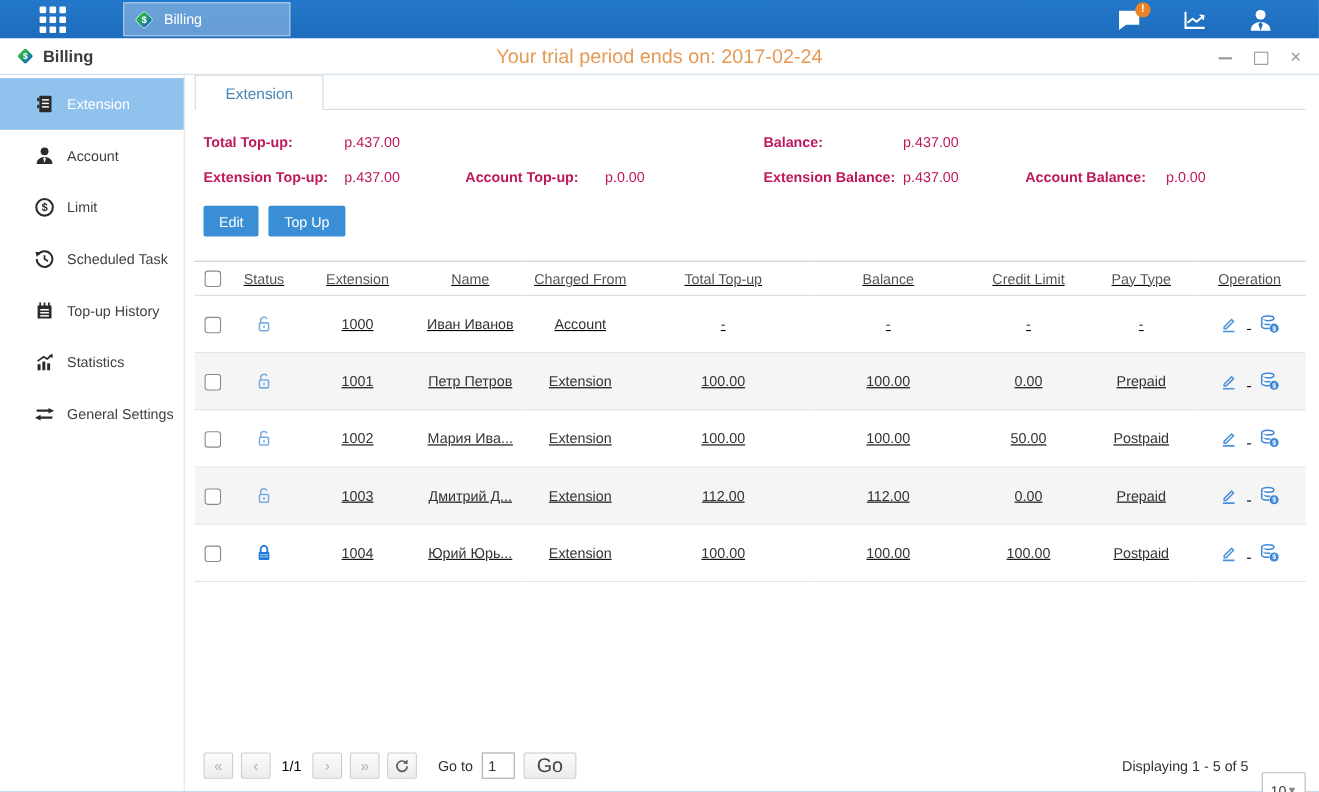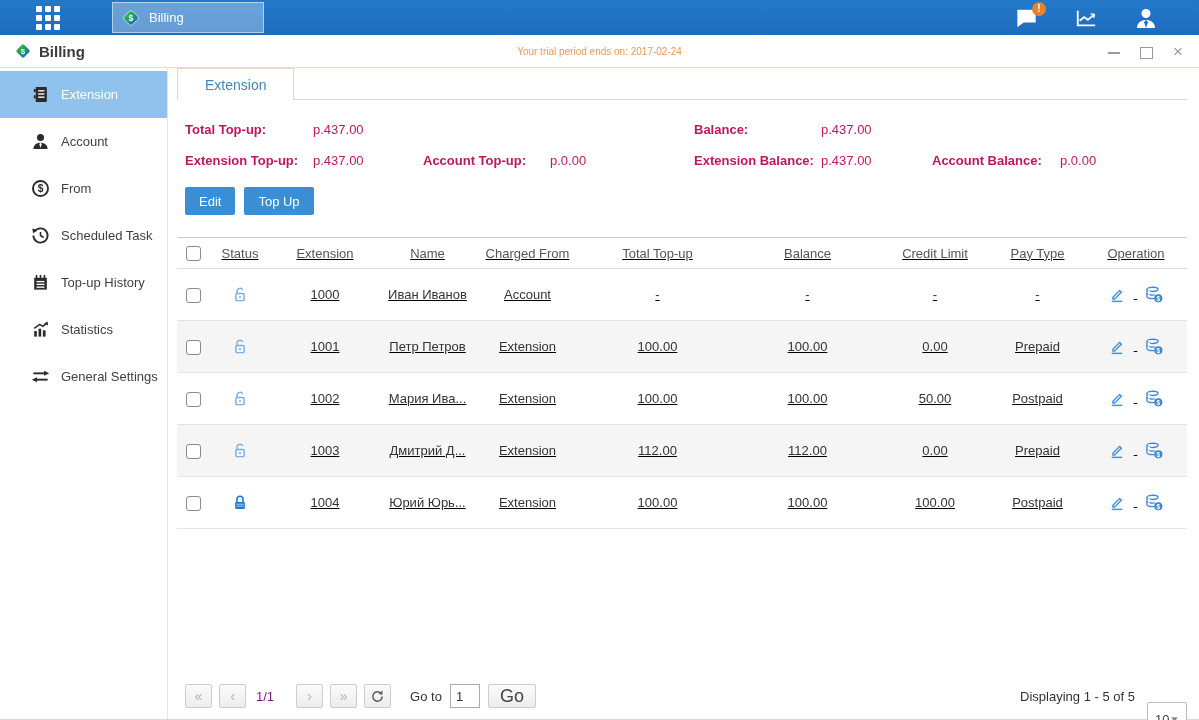--- a/index.html
+++ b/index.html
@@ -23,21 +23,21 @@
   .tb-ic { width:26px; height:24px; position:relative; cursor:pointer; display:flex; align-items:center; justify-content:center; }
   .tb-ic svg { display:block; }
   .badge { position:absolute; top:-4px; right:-7px; width:14px; height:14px; background:#e8832a;
            border-radius:50%; color:#fff; font-size:10px; font-weight:bold; text-align:center; line-height:14px; }
 
   
   .titlebar { height:33px; flex:0 0 33px; background:#fff; border-bottom:1px solid #cfe0ef;
               display:flex; align-items:center; position:relative; }
   .titlebar .dicon { width:18px; height:18px; margin-left:14px; }
   .win-title { font-size:15px; font-weight:bold; color:#3c3c3c; margin-left:7px; }
-  .trial { position:absolute; left:0; right:0; text-align:center; color:var(--trial,#e59a56); font-size:10px; pointer-events:none; }
+  .trial { position:absolute; left:0; right:0; text-align:center; color:var(--trial,#e59a56); font-size:18px; pointer-events:none; }
   .win-ctrls { position:absolute; right:14px; top:0; height:33px; display:flex; align-items:center; gap:18px; }
   .wc { width:14px; height:14px; position:relative; cursor:pointer; }
   .wc-min::after { content:""; position:absolute; left:1px; right:1px; top:7px; height:2px; background:#9a9a9a; }
   .wc-max::after { content:""; position:absolute; left:1px; top:2px; width:11px; height:10px; border:1.5px solid #9a9a9a; }
   .wc-close { color:#9a9a9a; font-size:17px; line-height:14px; text-align:center; }
 
   
   .bodyrow { flex:1; display:flex; min-height:0; }
   .sidebar { width:168px; flex:0 0 168px; background:#fff; border-right:1px solid #e4e4e4; padding-top:3px; }
   .sb-item { height:47px; display:flex; align-items:center; padding-left:31px; cursor:pointer;
@@ -74,21 +74,21 @@
          background:#fff; cursor:pointer; vertical-align:middle; }
   .lock svg, .op-icon svg { vertical-align:middle; }
   .ops .op-icon { display:inline-block; margin:0 8px; cursor:pointer; }
 
   
   .pager { margin-top:auto; height:46px; flex:0 0 46px; display:flex; align-items:center; font-size:13px; color:#333; }
   .pgbtn { width:27px; height:24px; border:1px solid #ccc; border-radius:2px; background:linear-gradient(#fbfbfb,#ececec);
            display:flex; align-items:center; justify-content:center; color:#b3b3b3; font-size:14px;
            margin-right:7px; cursor:pointer; }
   .pgbtn.first { margin-left:8px; }
-  .page-label { margin:0 22px 0 3px; color:#701a75; }
+  .page-label { margin:0 10px 0 3px; color:#000000; }
   .goto-lbl { margin:0 8px 0 12px; }
   .goto-input { width:30px; height:24px; border:1px solid #aaa; font-size:13px; text-align:left; padding-left:5px;
                 font-family:"Liberation Sans",sans-serif; color:#333; }
   .go-btn { margin-left:8px; height:24px; padding:0 11px; border:1px solid #ccc; border-radius:2px;
             background:linear-gradient(#fbfbfb,#ececec); font-size:18px; color:#444; cursor:pointer;
             font-family:"Liberation Sans",sans-serif; }
   .pager-right { margin-left:auto; display:flex; align-items:center; }
   .psize { width:40px; height:25px; border:1px solid #bbb; border-radius:2px; margin-left:12px; background:#fff;
            display:flex; align-items:center; justify-content:space-between; padding:16px 7px; cursor:pointer; color:#444;margin-top:46px; }
   .psize .caret { color:#8a8a8a; font-size:10px; }
@@ -189,21 +189,21 @@
               <path d="M3 21.5c0-5.5 4.5-8 9-8s9 2.5 9 8z"></path>
               <path d="M12 13.5l-1.6 1.8 1.6 5 1.6-5z" fill="#fff"></path>
             </svg></span>
     <span class="sb-label">Account</span>
   </div>
         <div class="sb-item">
     <span class="sb-ic"><svg viewBox="0 0 24 24" width="19" height="19">
               <circle cx="12" cy="12" r="9.5" fill="none" stroke="#2b2b2b" stroke-width="2.4"></circle>
               <text x="12" y="16.6" font-size="13" font-weight="bold" fill="#2b2b2b" text-anchor="middle">$</text>
             </svg></span>
-    <span class="sb-label">From</span>
+    <span class="sb-label">Limit</span>
   </div>
         <div class="sb-item">
     <span class="sb-ic"><svg viewBox="0 0 24 24" width="19" height="19" fill="none" stroke="#2b2b2b" stroke-width="2.3">
               <path d="M4.5 7A9 9 0 1 1 3 12"></path>
               <polygon points="1.5,3.5 8,4.5 3,9.5" fill="#2b2b2b" stroke="none"></polygon>
               <path d="M12 7.5V12l4 2.5" stroke-width="2"></path>
             </svg></span>
     <span class="sb-label">Scheduled Task</span>
   </div>
         <div class="sb-item">

